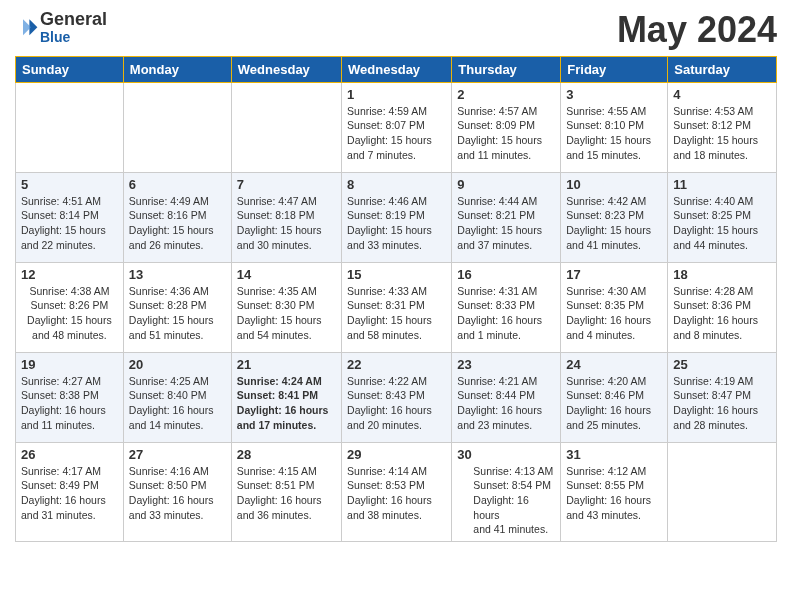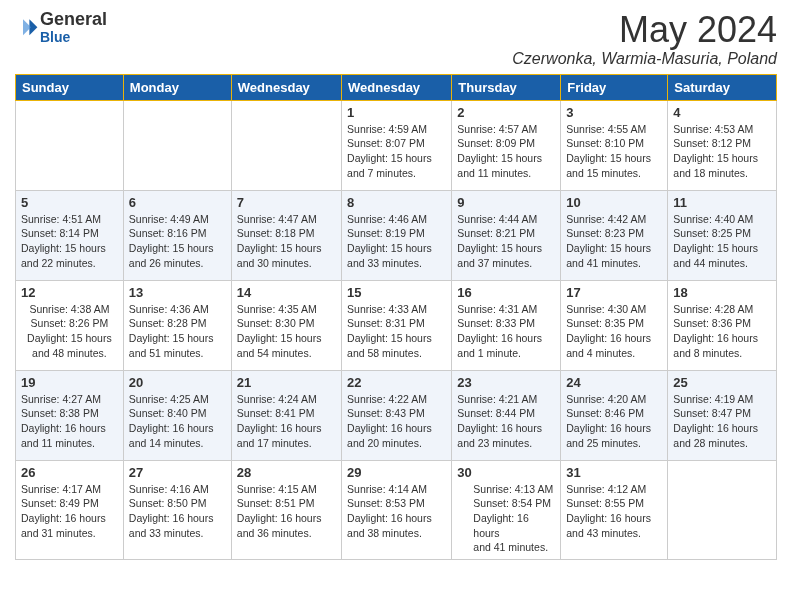--- a/index.html
+++ b/index.html
@@ -35,21 +35,21 @@
     }
     .logo-icon {
       width: 24px;
       height: 24px;
     }
     .title-block {
       text-align: right;
     }
     .month-title {
       font-size: 36px;
-      font-weight: normal;
+      font-weight: bold;
       color: #333;
       line-height: 1.1;
     }
     .location-title {
       font-size: 16px;
       color: #333;
       font-style: italic;
     }
     .calendar-table {
       width: 100%;
@@ -104,21 +104,20 @@
       <polygon points="18,4 28,14 18,24" fill="#1a5fa8"></polygon>
       <polygon points="10,4 20,14 10,24" fill="#4a90d9" opacity="0.7"></polygon>
     </svg>
     <div>
       <div class="logo-text-general">General</div>
       <div class="logo-text-blue">Blue</div>
     </div>
   </div>
   <div class="title-block">
     <div class="month-title">May 2024</div>
-    <div class="location-title">Czerwonka, Warmia-Masuria, Poland</div>
   </div>
 </div>
 
 <table class="calendar-table">
   <thead>
     <tr id="header-row">
     <th>Sunday</th>
         <th>Monday</th>
         <th>Wednesday</th>
         <th>Wednesday</th>
@@ -273,21 +272,21 @@
         </td>
         <td>
           <span class="day-number">20</span>
           <div class="day-info" style="white-space: pre-line;">Sunrise: 4:25 AM
 Sunset: 8:40 PM
 Daylight: 16 hours
 and 14 minutes.</div>
         </td>
         <td>
           <span class="day-number">21</span>
-          <div class="day-info" style="white-space: pre-line;">Sunrise: 4:24 AM
+          <div class="day-info" style="white-space: pre-line; font-weight: bold;">Sunrise: 4:24 AM
 Sunset: 8:41 PM
 Daylight: 16 hours
 and 17 minutes.</div>
         </td>
         <td>
           <span class="day-number">22</span>
           <div class="day-info" style="white-space: pre-line;">Sunrise: 4:22 AM
 Sunset: 8:43 PM
 Daylight: 16 hours
 and 20 minutes.</div>

